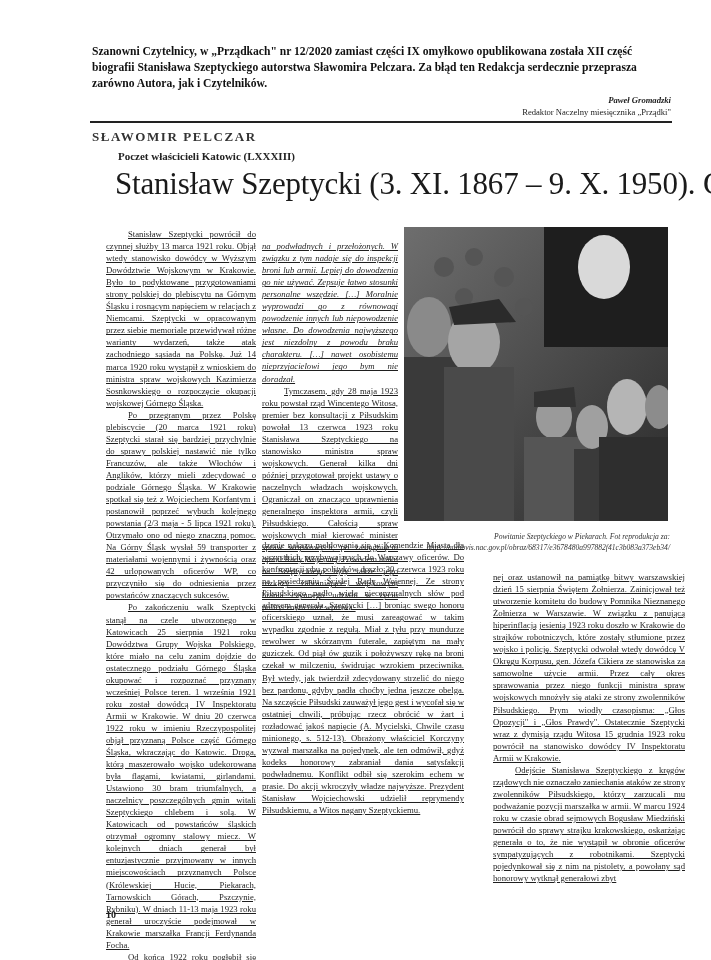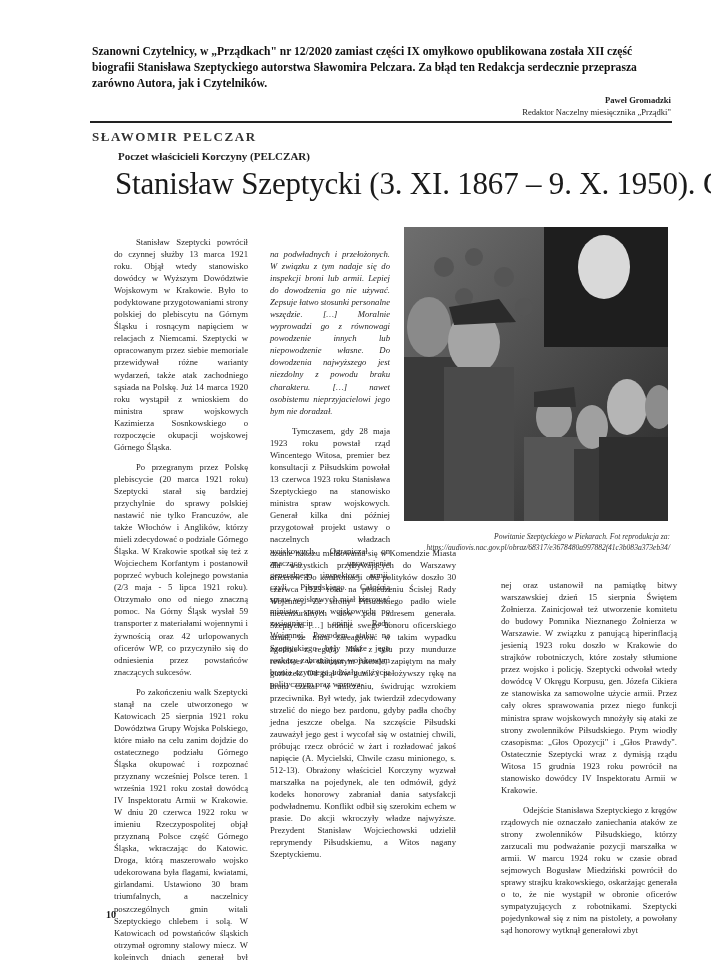--- a/index.html
+++ b/index.html
@@ -2,31 +2,31 @@
 <html><head>
 <meta charset="utf-8">
 <style>
   html, body { margin: 0; padding: 0; background: #ffffff; }
   body { width: 711px; height: 960px; position: relative; overflow: hidden;
     font-family: "DejaVu Serif", "Liberation Serif", serif; color: #1c1c1c; }
   .notice { position: absolute; left: 92px; top: 44px; width: 580px;
     font-family: "Liberation Serif", serif; font-weight: bold; font-size: 11.6px; line-height: 16px; color: #111; }
   .sig { position: absolute; right: 40px; top: 94px; text-align: right;
     font-family: "Liberation Serif", serif; font-size: 8.6px; line-height: 12px; }
-  .sig .name { font-weight: bold; }
+  .sig .name { font-weight: bold; font-style: italic; }
   .rule { position: absolute; left: 90px; width: 582px; top: 121px; height: 2px; background: #222; }
   .author { position: absolute; left: 92px; top: 129px; font-family: "Liberation Serif", serif;
     font-size: 13px; letter-spacing: 1.6px; font-weight: bold; color: #333; }
   .series { position: absolute; left: 118px; top: 150px; font-family: "Liberation Serif", serif;
     font-weight: bold; font-size: 11px; color: #222; }
   .title { position: absolute; left: 115px; top: 166px; font-family: "Liberation Serif", serif;
     font-size: 31px; color: #1a1a1a; white-space: nowrap; letter-spacing: -0.2px; }
   .col { position: absolute; font-family: "Liberation Serif", serif; font-size: 8.7px; line-height: 12.05px;
     text-align: justify; hyphens: auto; color: #1f1f1f; }
-  .col p { margin: 8px; text-indent: 22px; }
+  .col p { margin: 0; text-indent: 22px; text-decoration: underline; }
   .col p.noind { text-indent: 0; }
   .col1 { left: 106px; top: 228px; width: 150px; }
   .col2 { left: 262px; top: 240px; width: 136px; }
   .col2b { left: 262px; top: 539px; width: 202px; }
   .col3 { left: 493px; top: 571px; width: 192px; }
   .photo { position: absolute; left: 404px; top: 227px; width: 264px; height: 294px; overflow: hidden; background: #444; }
   .caption { position: absolute; left: 420px; top: 531px; width: 250px; font-family: "Liberation Serif", serif;
     font-style: italic; font-size: 7.6px; line-height: 11px; text-align: right; color: #333; }
   .pageno { position: absolute; left: 106px; top: 909px; font-family: "Liberation Serif", serif; font-weight: bold; font-size: 10px; }
 </style>
@@ -34,21 +34,21 @@
 <body>
 
 <div class="notice">Szanowni Czytelnicy, w „Prządkach" nr 12/2020 zamiast części IX omyłkowo opublikowana została XII część biografii Stanisława Szeptyckiego autorstwa Sławomira Pelczara. Za błąd ten Redakcja serdecznie przeprasza zarówno Autora, jak i Czytelników.</div>
 <div class="sig">
   <div class="name">Paweł Gromadzki</div>
   <div>Redaktor Naczelny miesięcznika „Prządki"</div>
 </div>
 <div class="rule"></div>
 
 <div class="author">SŁAWOMIR PELCZAR</div>
-<div class="series">Poczet właścicieli Korczyny (PELCZAR)</div>
+<div class="series">Poczet właścicieli Katowic (LXXXIII)</div>
 <div class="title">Stanisław Szeptycki (3. XI. 1867 – 9. X. 1950). Cz. IX</div>
 
 <div class="col col1">
   <p>Stanisław Szeptycki powrócił do czynnej służby 13 marca 1921 roku. Objął wtedy stanowisko dowódcy w Wyższym Dowództwie Wojskowym w Krakowie. Było to podyktowane przygotowaniami strony polskiej do plebiscytu na Górnym Śląsku i rosnącym napięciem w relacjach z Niemcami. Szeptycki w opracowanym przez siebie memoriale przewidywał różne warianty wydarzeń, także atak zachodniego sąsiada na Polskę. Już 14 marca 1920 roku wystąpił z wnioskiem do ministra spraw wojskowych Kazimierza Sosnkowskiego o rozpoczęcie okupacji wojskowej Górnego Śląska.</p>
   <p>Po przegranym przez Polskę plebiscycie (20 marca 1921 roku) Szeptycki starał się bardziej przychylnie do sprawy polskiej nastawić nie tylko Francuzów, ale także Włochów i Anglików, którzy mieli zdecydować o podziale Górnego Śląska. W Krakowie spotkał się też z Wojciechem Korfantym i postanowił poprzeć wybuch kolejnego powstania (2/3 maja - 5 lipca 1921 roku). Otrzymało ono od niego znaczną pomoc. Na Górny Śląsk wysłał 59 transporter z materiałami wojennymi i żywnością oraz 42 urlopowanych oficerów WP, co przyczyniło się do odniesienia przez powstańców znaczących sukcesów.</p>
   <p>Po zakończeniu walk Szeptycki stanął na czele utworzonego w Katowicach 25 sierpnia 1921 roku Dowództwa Grupy Wojska Polskiego, które miało na celu zanim dojdzie do ostatecznego podziału Górnego Śląska okupować i rozpoznać przyznany wcześniej Polsce teren. 1 września 1921 roku został dowódcą IV Inspektoratu Armii w Krakowie. W dniu 20 czerwca 1922 roku w imieniu Rzeczypospolitej objął przyznaną Polsce część Górnego Śląska, wkraczając do Katowic. Droga, którą maszerowało wojsko udekorowana była flagami, kwiatami, girlandami. Ustawiono 30 bram triumfalnych, a naczelnicy poszczególnych gmin witali Szeptyckiego chlebem i solą. W Katowicach od powstańców śląskich otrzymał ogromny stalowy miecz. W kolejnych dniach generał był entuzjastycznie przyjmowany w innych miejscowościach przyznanych Polsce (Królewskiej Hucie, Piekarach, Tarnowskich Górach, Pszczynie, Rybniku). W dniach 11-13 maja 1923 roku generał uroczyście podejmował w Krakowie marszałka Francji Ferdynanda Focha.</p>
   <p>Od końca 1922 roku pogłębił się konflikt Szeptyckiego z Piłsudskim, który w związku z porządkowaniem spraw w armii przygotował bardzo negatywną opinię na temat generała. Stwierdził, że wykazuje brak charakteru i lotności umysłu, a dla podwładnych [jest] ciężki, łatwo obrażający się. Swą protekcją obejmuje oficerów wywodzących się z armii austriackiej. Przy niepowodzeniach zwala zawsze winę</p>
 </div>
 
 <div class="col col2">

